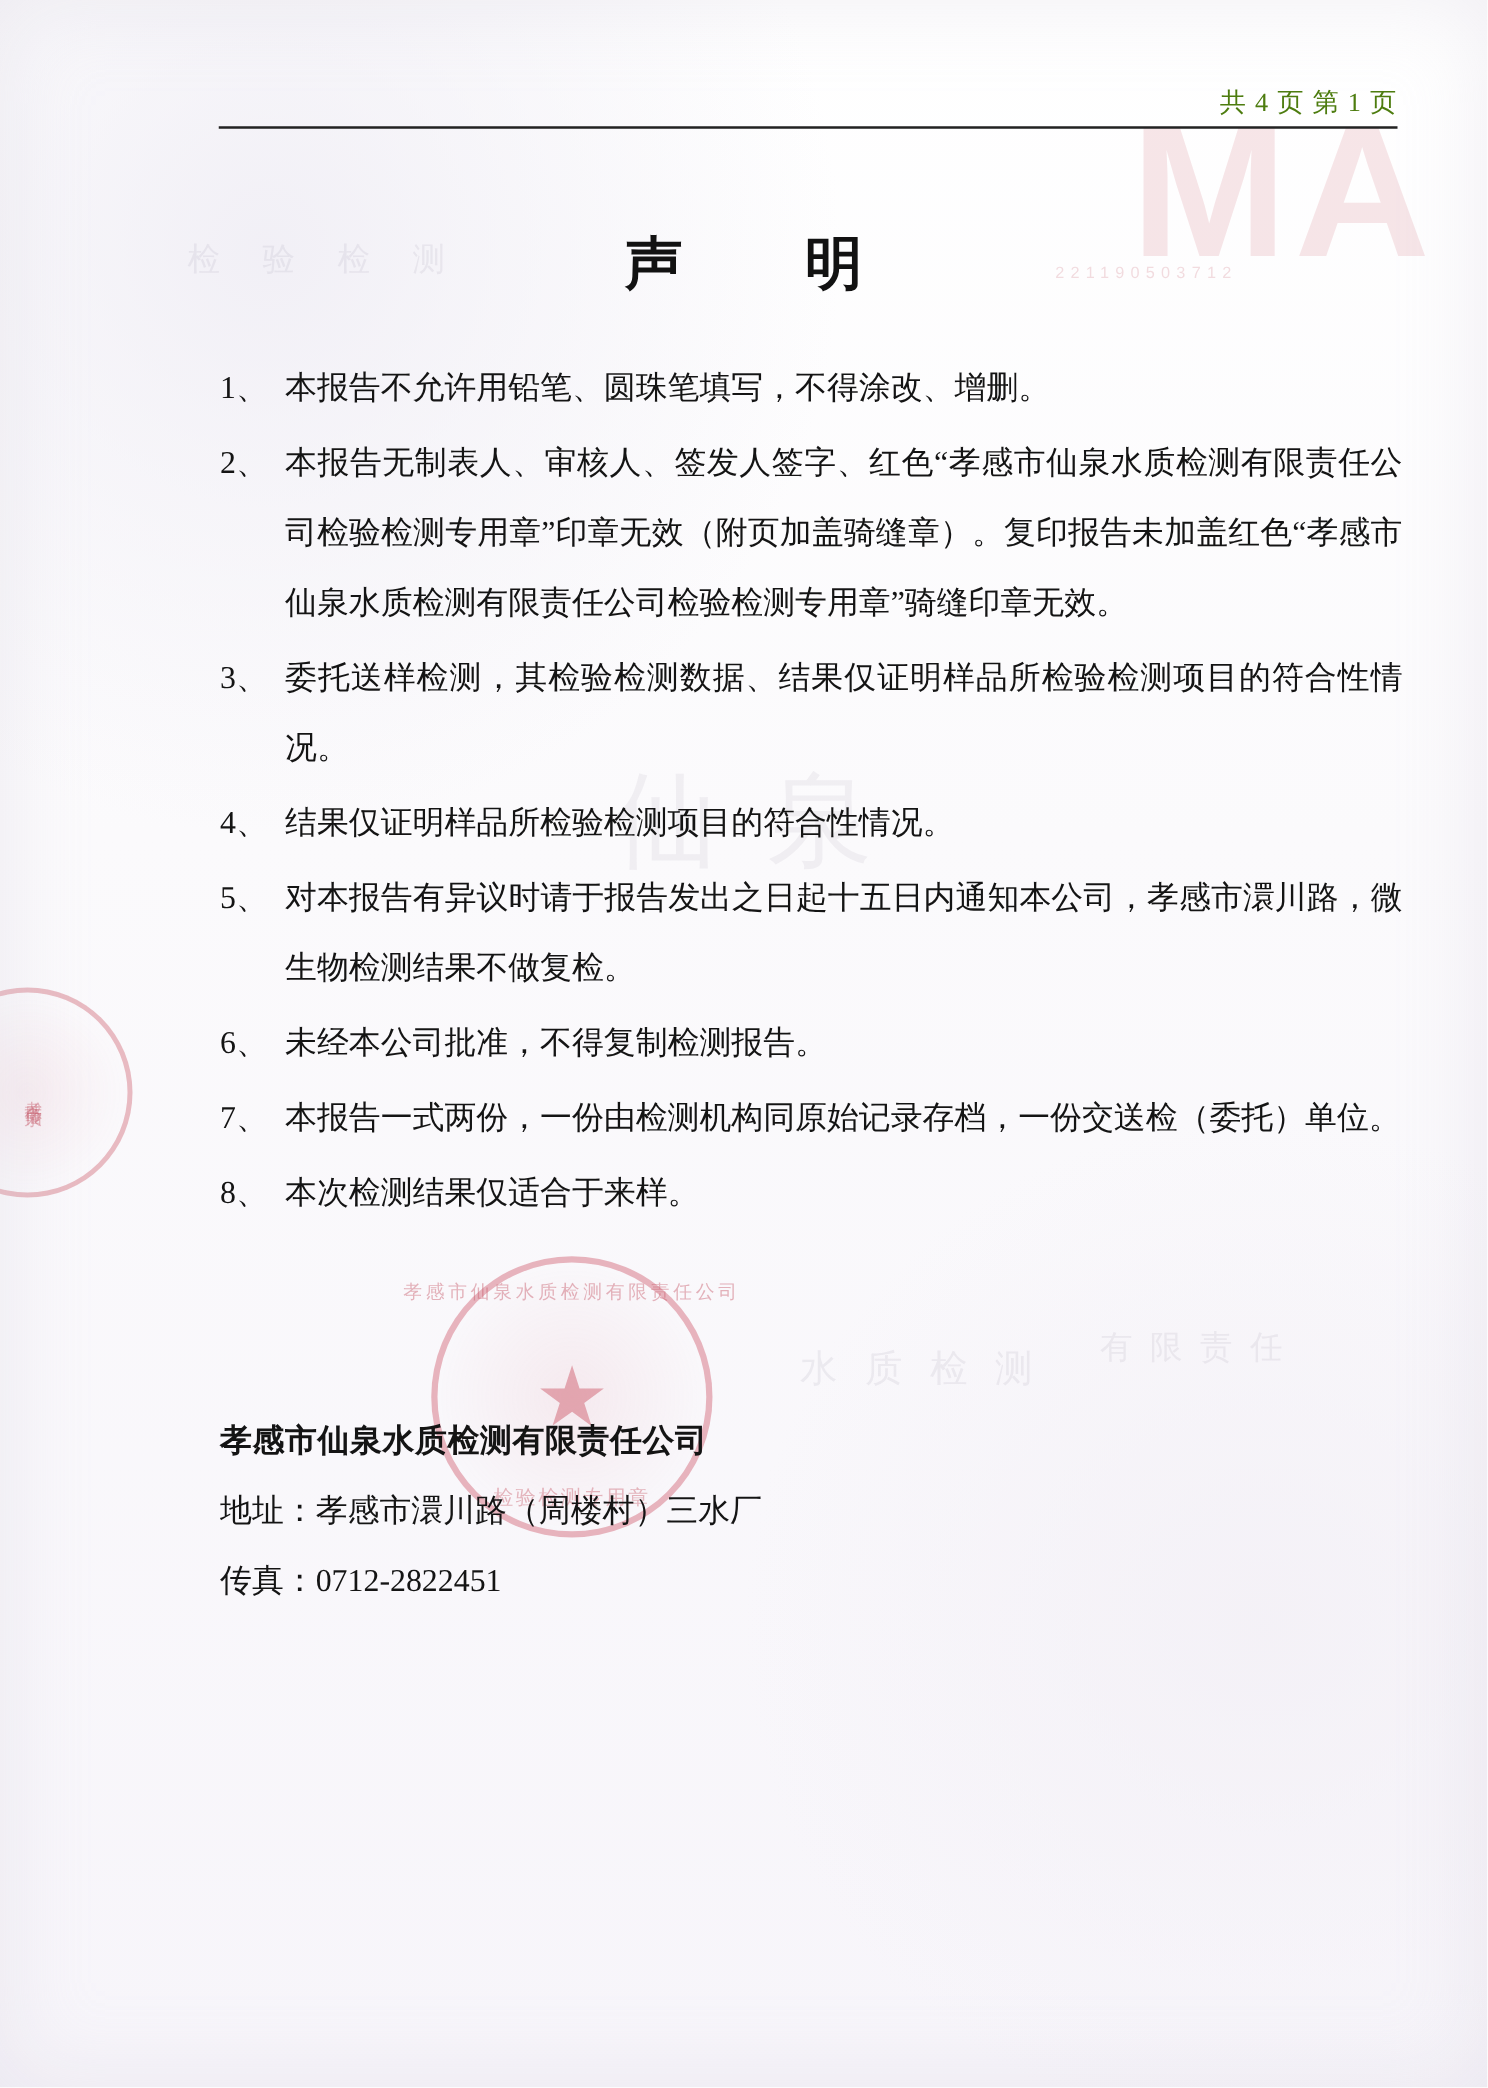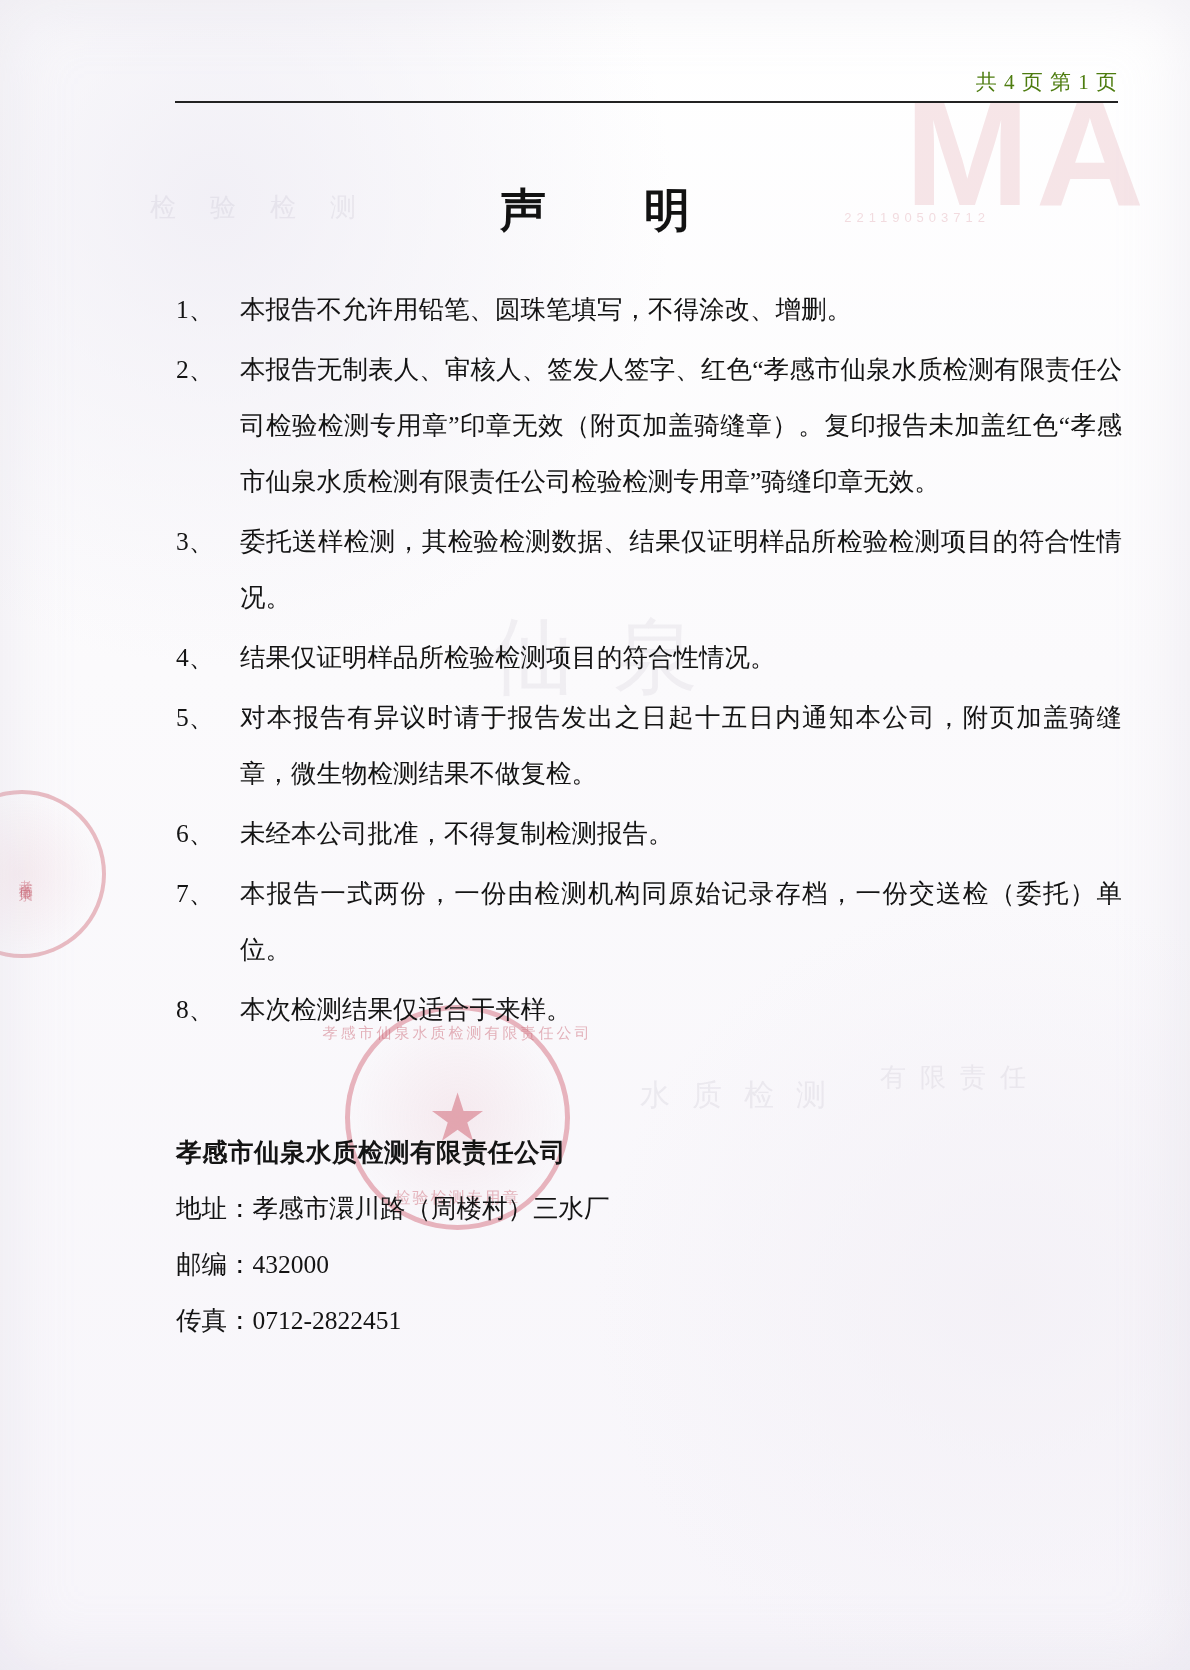--- a/index.html
+++ b/index.html
@@ -179,21 +179,20 @@
   }
   .clause-num {
     flex: 0 0 auto;
     width: 52px;
     white-space: nowrap;
   }
   .clause-text {
     flex: 1 1 auto;
     text-align: justify;
     text-justify: inter-ideograph;
-    margin-left: 12px;
   }
 
   
   .footer-block {
     position: absolute;
     left: 176px;
     top: 1125px;
     font-size: 25.5px;
     line-height: 56px;
     color: #141414;
@@ -257,21 +256,21 @@
       <span class="clause-text">委托送样检测，其检验检测数据、结果仅证明样品所检验检测项目的符合性情况。</span>
     </div>
 
     <div class="clause">
       <span class="clause-num">4、</span>
       <span class="clause-text">结果仅证明样品所检验检测项目的符合性情况。</span>
     </div>
 
     <div class="clause">
       <span class="clause-num">5、</span>
-      <span class="clause-text">对本报告有异议时请于报告发出之日起十五日内通知本公司，附页加盖骑缝章，微生物检测结果不做复检。</span>
+      <span class="clause-text">对本报告有异议时请于报告发出之日起十五日内通知本公司，孝感市澴川路，微生物检测结果不做复检。</span>
     </div>
 
     <div class="clause">
       <span class="clause-num">6、</span>
       <span class="clause-text">未经本公司批准，不得复制检测报告。</span>
     </div>
 
     <div class="clause">
       <span class="clause-num">7、</span>
       <span class="clause-text">本报告一式两份，一份由检测机构同原始记录存档，一份交送检（委托）单位。</span>
@@ -280,18 +279,17 @@
     <div class="clause">
       <span class="clause-num">8、</span>
       <span class="clause-text">本次检测结果仅适合于来样。</span>
     </div>
 
   </div>
 
   <div class="footer-block">
     <div class="company-name footer-line">孝感市仙泉水质检测有限责任公司</div>
     <div class="footer-line">地址：孝感市澴川路（周楼村）三水厂</div>
-    <div class="footer-line">邮编：432000</div>
     <div class="footer-line">传真：0712-2822451</div>
   </div>
 
   <div class="edge-shadow"></div>
 </div>
 
 </body></html>

